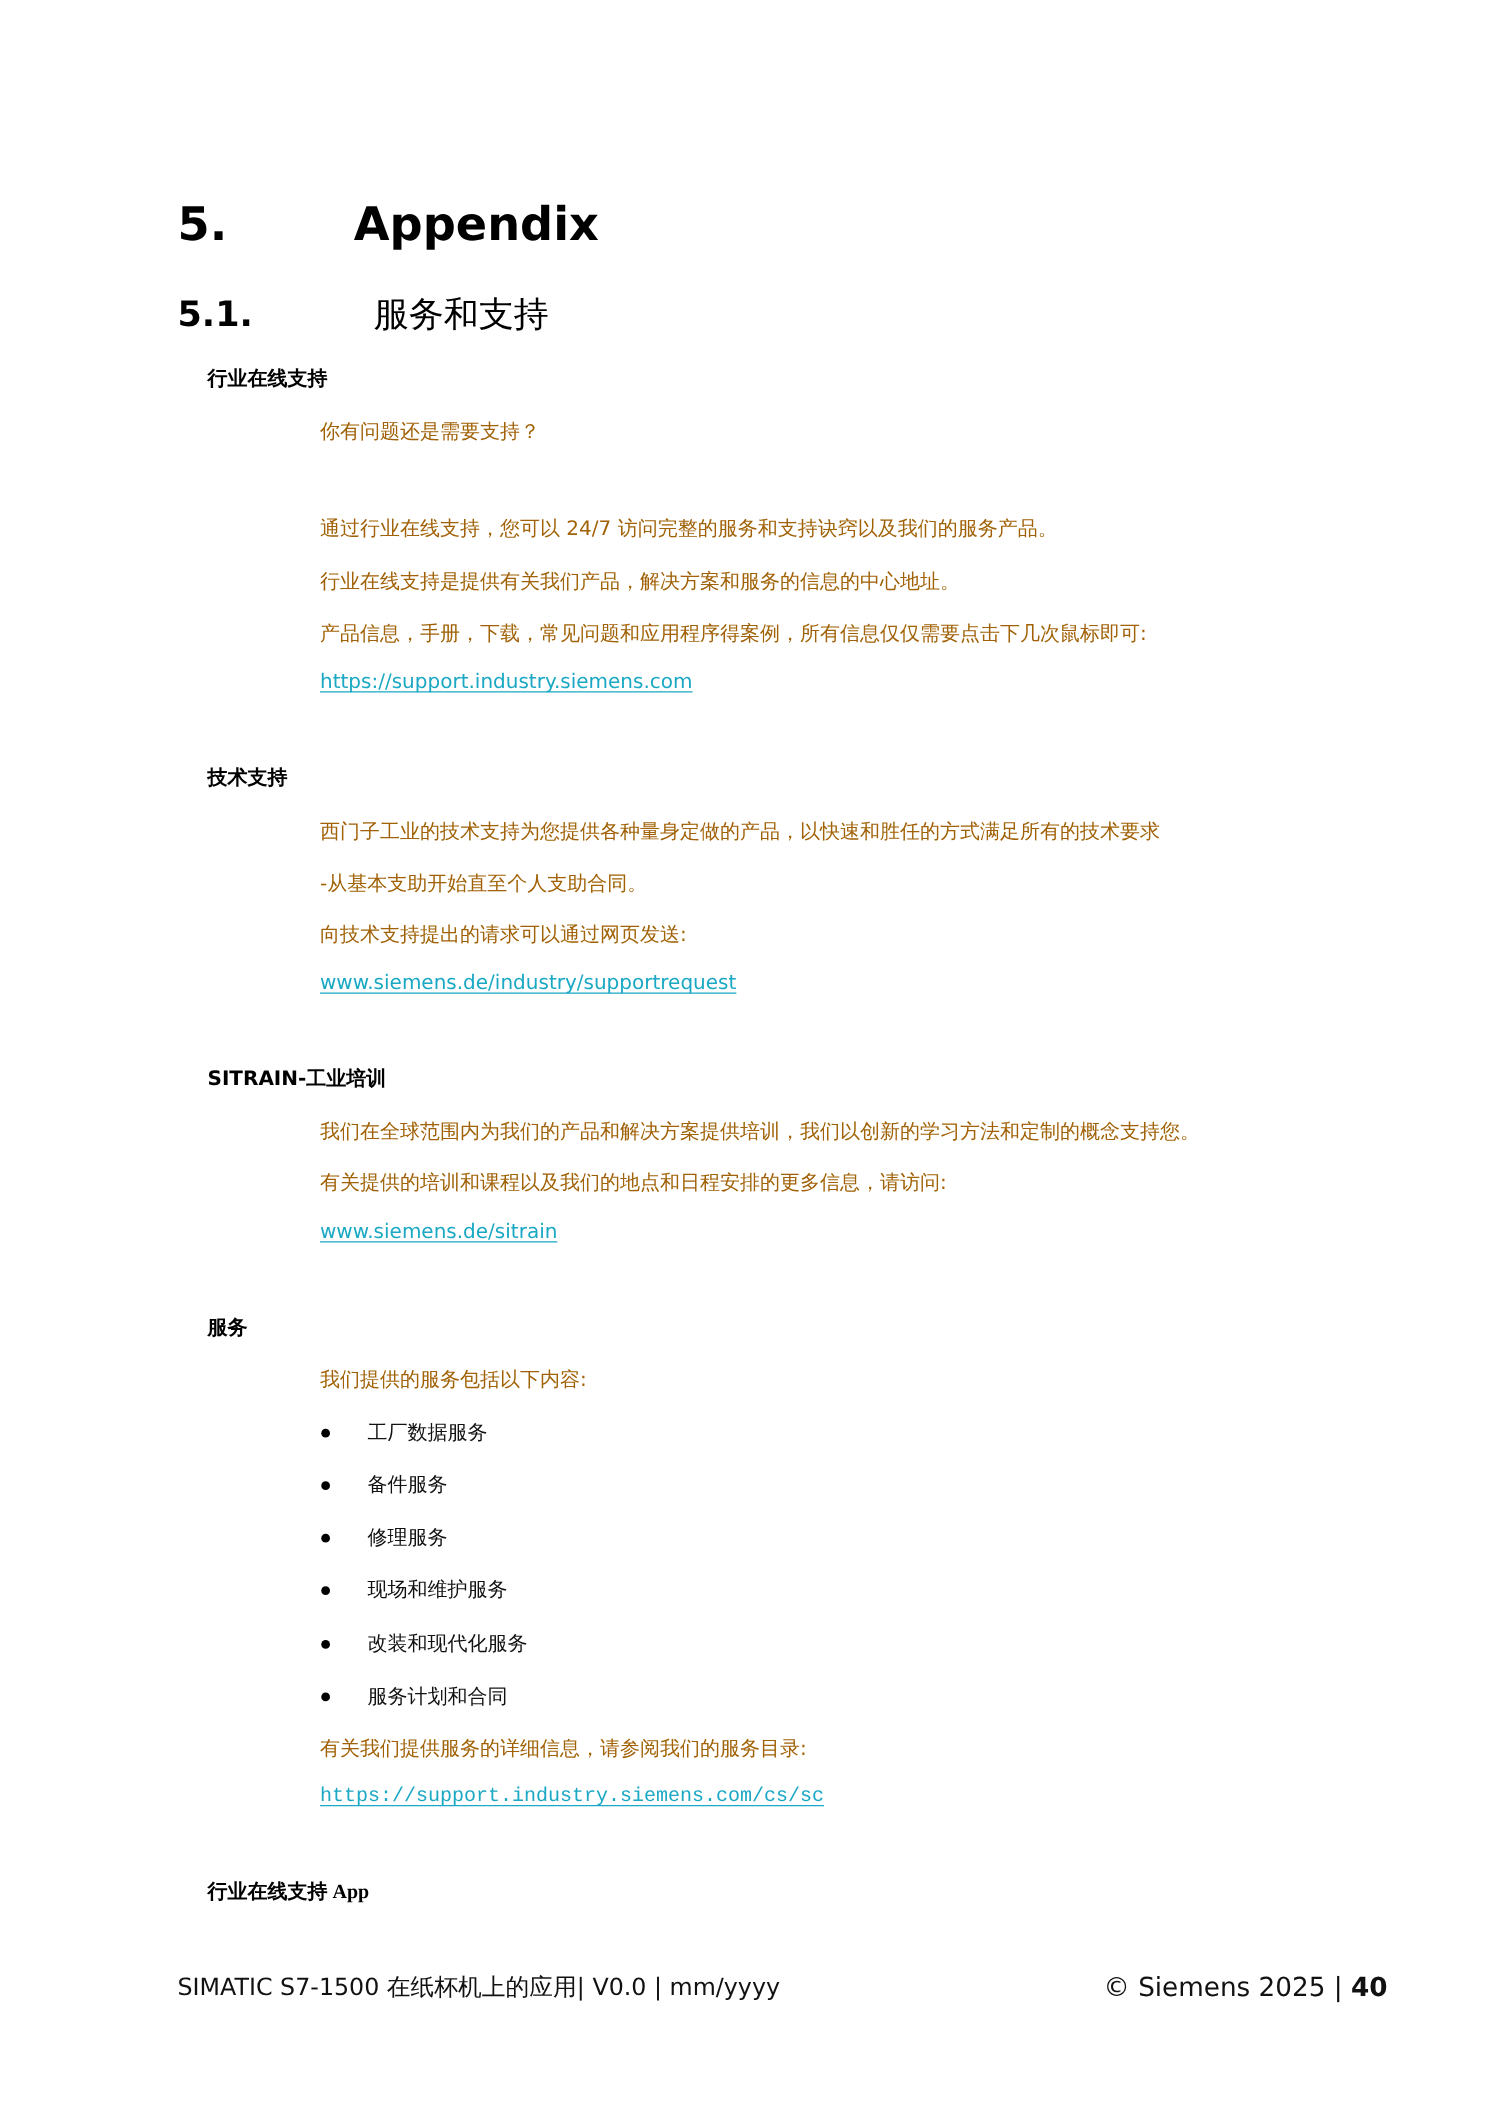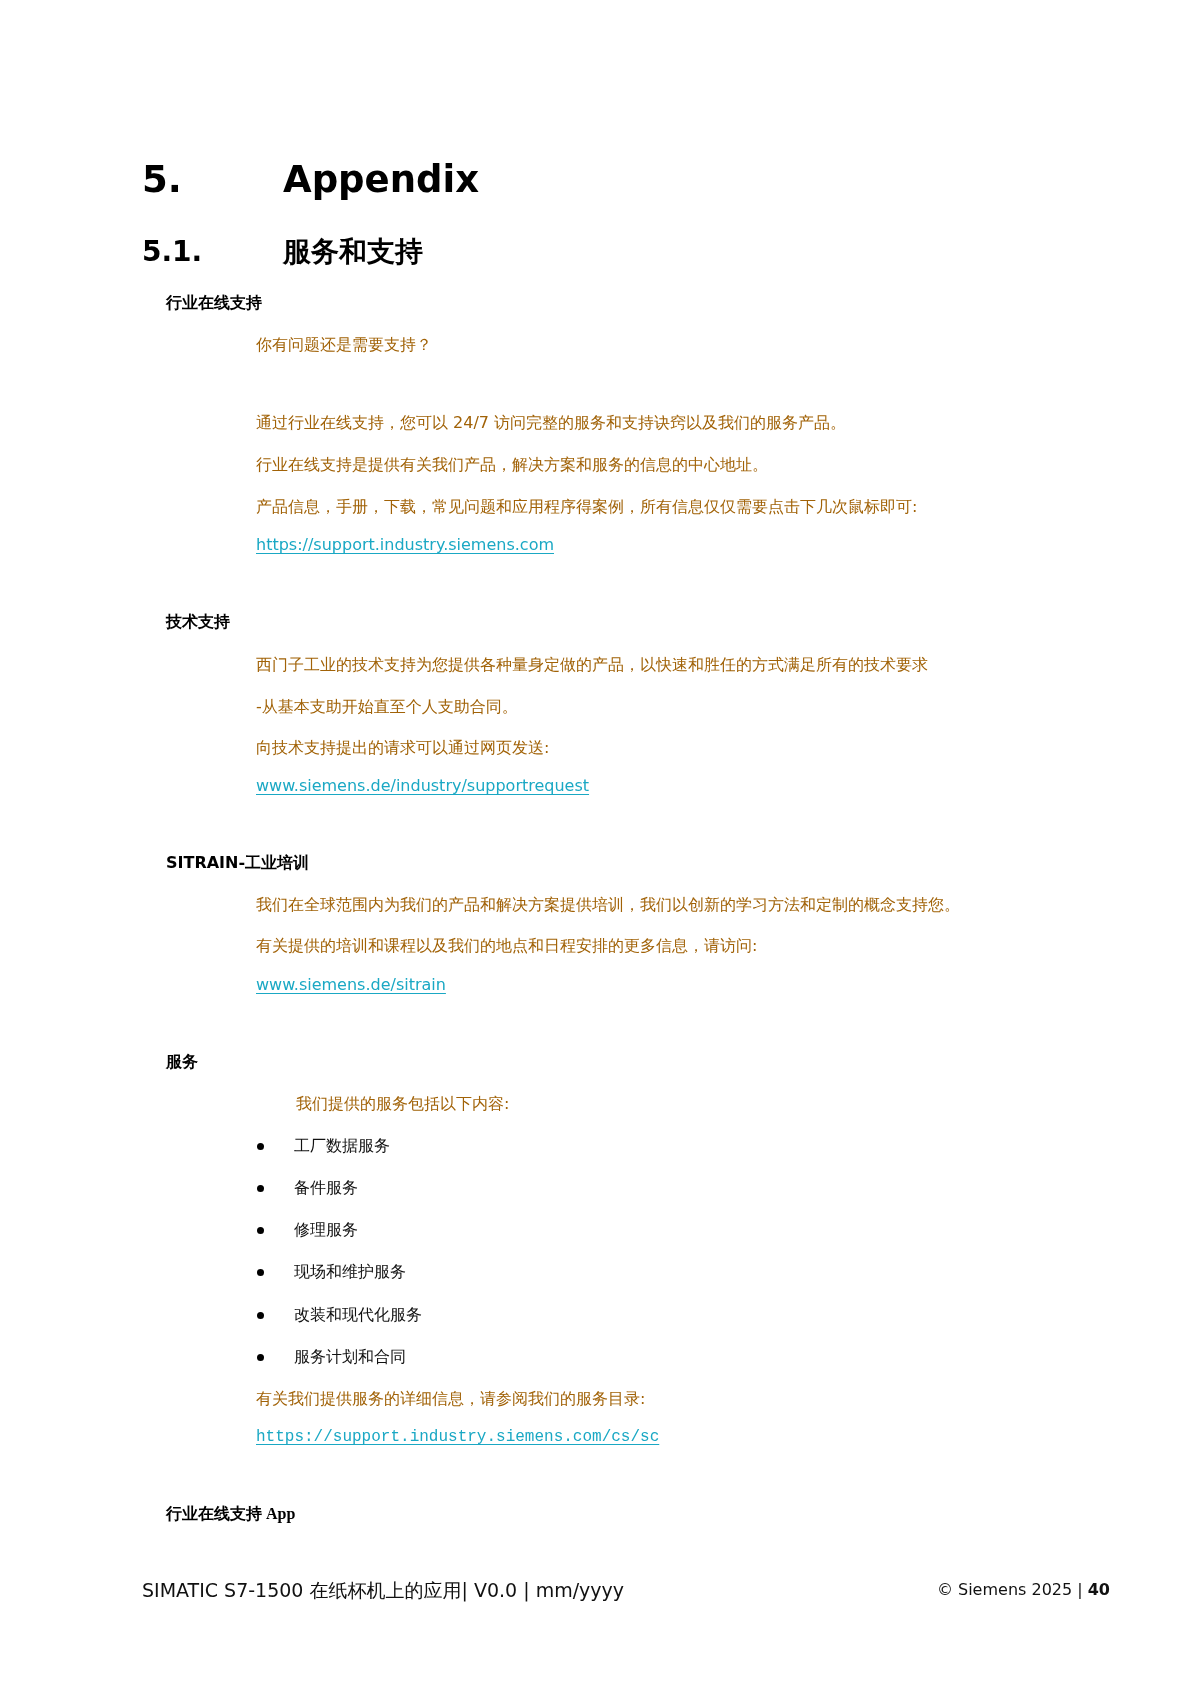--- a/index.html
+++ b/index.html
@@ -13,21 +13,21 @@
       font-family: "DejaVu Sans", sans-serif; font-weight: bold; font-size: 37px;
       line-height: 44px; color: #000;
     }
     .h1 .num { position: absolute; left: 0; top: 0; width: 140px; }
     .h1 .txt { position: absolute; left: 141px; top: 0; white-space: nowrap; }
     .h2 {
       position: absolute; left: 142px; top: 234px;
       font-size: 28px; line-height: 36px; color: #000;
     }
     .h2 .num { position: absolute; left: 0; top: 0; font-weight: bold; font-family: "DejaVu Sans", sans-serif; }
-    .h2 .txt { position: absolute; left: 141px; top: 0; white-space: nowrap; font-weight: bold; }
+    .h2 .txt { position: absolute; left: 157px; top: 0; white-space: nowrap; font-weight: normal; }
     .sec-head {
       position: absolute; left: 142px;
       font-weight: bold; font-size: 16px; line-height: 20px; white-space: nowrap; margin-left: 24px;
     }
     .para {
       position: absolute; left: 256px;
       font-size: 16px; line-height: 20px; white-space: nowrap; color: #a16207;
     }
     .link {
       position: absolute; left: 256px;
@@ -43,21 +43,21 @@
       position: absolute; left: 1px; top: 7px; width: 7px; height: 7px;
       border-radius: 50%; background: #000;
     }
     .bullet .btxt { position: absolute; left: 38px; top: 0; }
     .footer-left {
       position: absolute; left: 142px; top: 1580px;
       font-size: 19px; line-height: 20px; white-space: nowrap; color: #111;
     }
     .footer-right {
       position: absolute; right: 80px; top: 1580px;
-      font-size: 16px; line-height: 20px; white-space: nowrap; color: #111;
+      font-size: 21px; line-height: 20px; white-space: nowrap; color: #111;
     }
     .footer-right b { font-weight: bold; }
   </style>
 </head>
 <body>
 
 <div>
 
   <div class="h1">
     <span class="num">5.</span>
@@ -81,21 +81,21 @@
   <div class="para" style="top:697px;">-从基本支助开始直至个人支助合同。</div>
   <div class="para" style="top:738px;">向技术支持提出的请求可以通过网页发送:</div>
   <a class="link" style="top:776px;">www.siemens.de/industry/supportrequest</a>
 
   <div class="sec-head" style="top:853px;">SITRAIN-工业培训</div>
   <div class="para" style="top:895px;">我们在全球范围内为我们的产品和解决方案提供培训，我们以创新的学习方法和定制的概念支持您。</div>
   <div class="para" style="top:936px;">有关提供的培训和课程以及我们的地点和日程安排的更多信息，请访问:</div>
   <a class="link" style="top:975px;">www.siemens.de/sitrain</a>
 
   <div class="sec-head" style="top:1052px;">服务</div>
-  <div class="para" style="top:1094px;margin-left:40px;">我们提供的服务包括以下内容:</div>
+  <div class="para" style="top:1094px;">我们提供的服务包括以下内容:</div>
 
   <div class="bullet" style="top:1136px;">
     <span class="dot"></span>
     <span class="btxt">工厂数据服务</span>
   </div>
   <div class="bullet" style="top:1178px;">
     <span class="dot"></span>
     <span class="btxt">备件服务</span>
   </div>
   <div class="bullet" style="top:1220px;">

